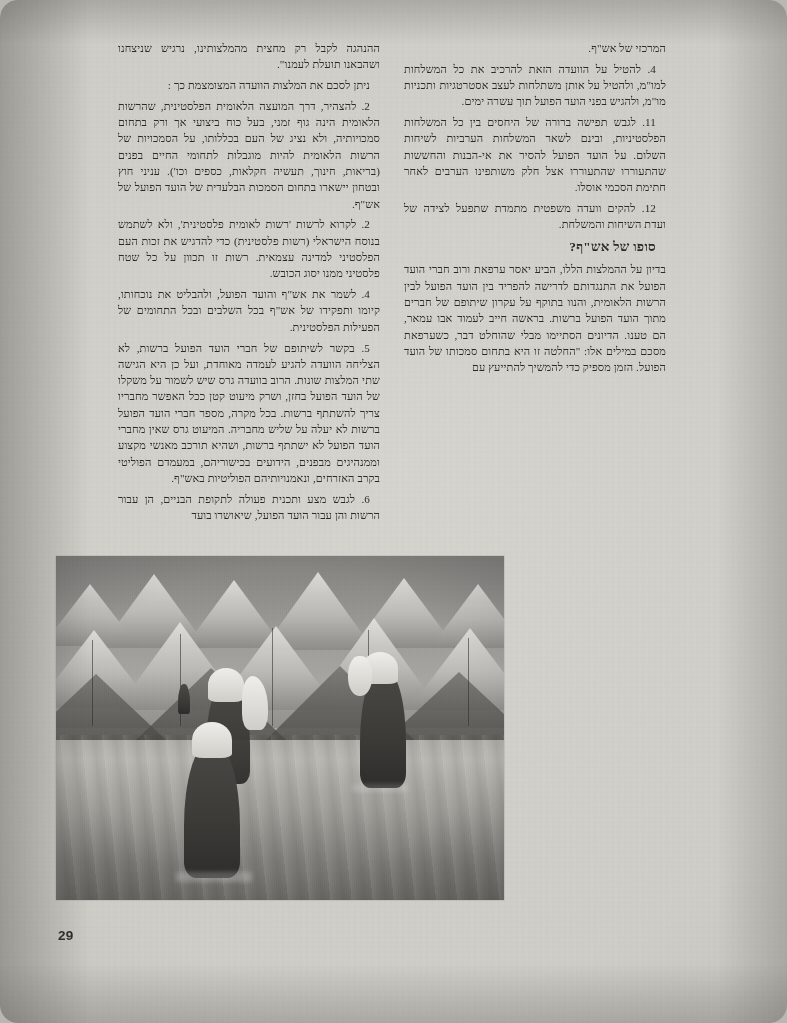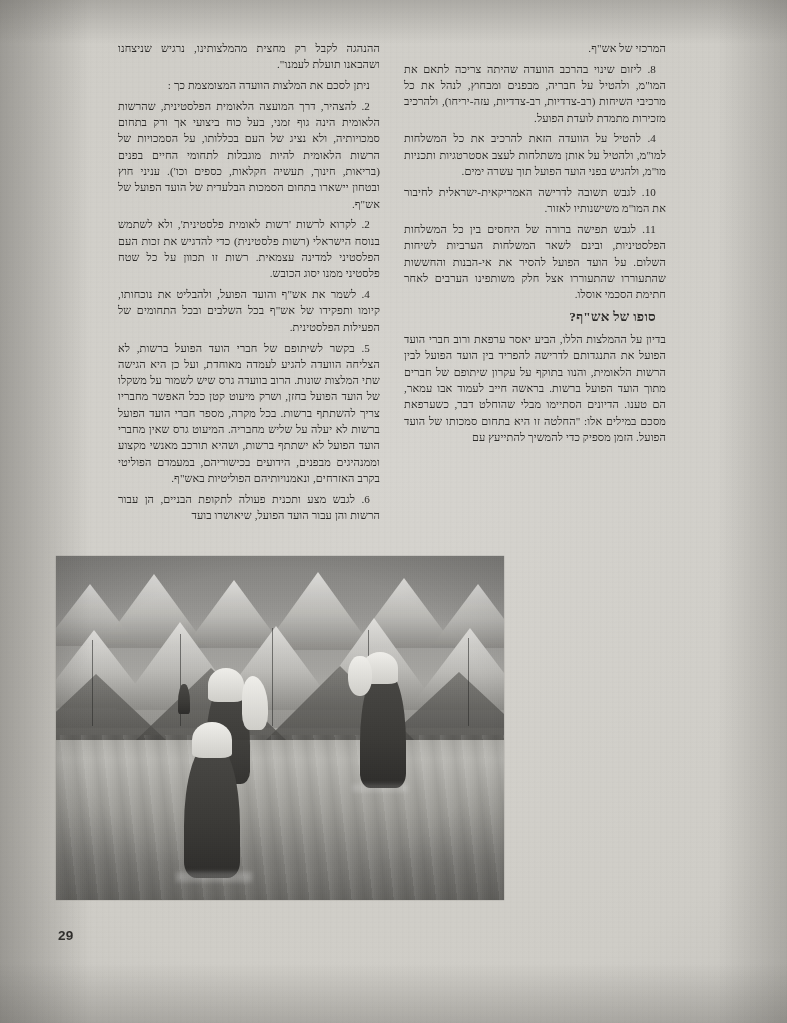--- a/index.html
+++ b/index.html
@@ -7,20 +7,21 @@
     padding: 0;
     background: #b9b7b2;
   }
   .page {
     position: relative;
     width: 787px;
     height: 1023px;
     background: #cfcdc8;
     overflow: hidden;
     font-family: "Liberation Serif", "DejaVu Serif", serif;
+    border-radius: 18px;
   }
   
   .paper-base {
     position: absolute;
     inset: 0;
     background:
       radial-gradient(ellipse 120% 95% at 50% 45%, #d6d4cf 0%, #cfcdc7 55%, #c2c0ba 78%, #b4b2ac 100%);
   }
   .paper-grain {
     position: absolute;
@@ -198,24 +199,23 @@
         <p>ניתן לסכם את המלצות הוועדה המצומצמת כך :</p>
         <p>2. להצהיר, דרך המועצה הלאומית הפלסטינית, שהרשות הלאומית הינה גוף זמני, בעל כוח ביצועי אך ורק בתחום סמכויותיה, ולא נציג של העם בכללותו, על הסמכויות של הרשות הלאומית להיות מוגבלות לתחומי החיים בפנים (בריאות, חינוך, תעשיה חקלאות, כספים וכו'). עניני חוץ ובטחון יישארו בתחום הסמכות הבלעדית של הועד הפועל של אש"ף.</p>
         <p>2. לקרוא לרשות 'רשות לאומית פלסטינית', ולא לשתמש בנוסח הישראלי (רשות פלסטינית) כדי להדגיש את זכות העם הפלסטיני למדינה עצמאית. רשות זו תכוון על כל שטח פלסטיני ממנו יסוג הכובש.</p>
         <p>4. לשמר את אש"ף והועד הפועל, ולהבליט את נוכחותו, קיומו ותפקידו של אש"ף בכל השלבים ובכל התחומים של הפעילות הפלסטינית.</p>
         <p>5. בקשר לשיתופם של חברי הועד הפועל ברשות, לא הצליחה הוועדה להגיע לעמדה מאוחדת, ועל כן היא הגישה שתי המלצות שונות. הרוב בוועדה גרס שיש לשמור על משקלו של הועד הפועל בחזן, ושרק מיעוט קטן ככל האפשר מחבריו צריך להשתתף ברשות. בכל מקרה, מספר חברי הועד הפועל ברשות לא יעלה על שליש מחבריה. המיעוט גרס שאין מחברי הועד הפועל לא ישתתף ברשות, ושהיא תורכב מאנשי מקצוע וממנהיגים מבפנים, הידועים בכישוריהם, במעמדם הפוליטי בקרב האזרחים, ונאמנויותיהם הפוליטיות באש"ף.</p>
         <p>6. לגבש מצע ותכנית פעולה לתקופת הבניים, הן עבור הרשות והן עבור הועד הפועל, שיאושרו בועד</p>
       </div>
 
       <div class="col">
         <p class="noind">המרכזי של אש"ף.</p>
-        <p>8. ליזום שינוי בהרכב הוועדה שהיתה צריכה לתאם את המו"מ, ולהטיל על חבריה, מבפנים ומבחוץ, לנהל את כל מרכיבי השיחות (רב-צדדיות, רב-צדדיות, עזה-יריחו), ולהרכיב מזכירות מתמדת לועדת הפועל.</p>
         <p>4. להטיל על הוועדה הזאת להרכיב את כל המשלחות למו"מ, ולהטיל על אותן משתלחות לעצב אסטרטגיות ותכניות מו"מ, ולהגיש בפני הועד הפועל תוך עשרה ימים.</p>
-        <p>10. לגבש תשובה לדרישה האמריקאית-ישראלית לחיבור את המו"מ משישנותיו לאזור.</p>
         <p>11. לגבש תפישה ברורה של היחסים בין כל המשלחות הפלסטיניות, ובינם לשאר המשלחות הערביות לשיחות השלום. על הועד הפועל להסיר את אי-הבנות והחששות שהתעוררו שהתעוררו אצל חלק משותפינו הערבים לאחר חתימת הסכמי אוסלו.</p>
+        <p>12. להקים וועדה משפטית מתמדת שתפעל לצידה של ועדת השיחות והמשלחת.</p>
         <p class="section-head">סופו של אש"ף?</p>
         <p class="noind">בדיון על ההמלצות הללו, הביע יאסר ערפאת ורוב חברי הועד הפועל את התנגדותם לדרישה להפריד בין הועד הפועל לבין הרשות הלאומית, והנוו בתוקף על עקרון שיתופם של חברים מתוך הועד הפועל ברשות. בראשה חייב לעמוד אבו עמאר, הם טענו. הדיונים הסתיימו מבלי שהוחלט דבר, כשערפאת מסכם במילים אלו: "החלטה זו היא בתחום סמכותו של הועד הפועל. הזמן מספיק כדי להמשיך להתייעץ עם</p>
       </div>
 
     </div>
   </div>
 
   <div class="photo-wrap">
     <div class="photo">
       <div class="sky"></div>

